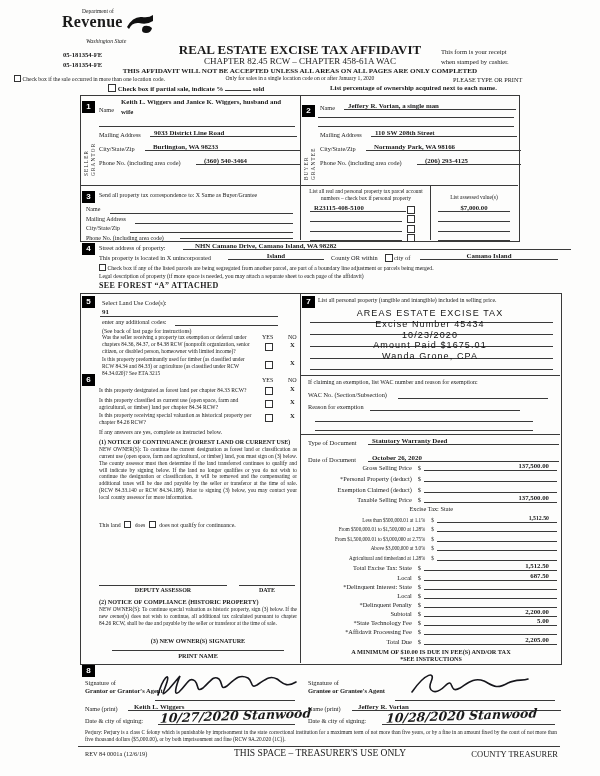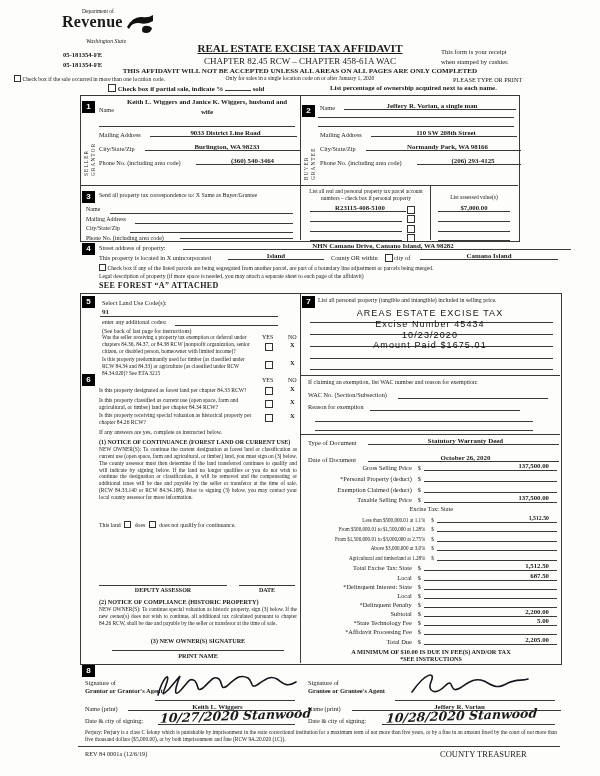--- a/index.html
+++ b/index.html
@@ -1,20 +1,20 @@
 <!DOCTYPE html>
 <html><head>
 <meta charset="utf-8">
 <style>
   html,body{margin:0;padding:0;background:#e8e8e8;}
   .page{position:relative;width:600px;height:776px;background:#fdfdfc;color:#1a1a1a;
         font-family:"Liberation Serif",serif;overflow:hidden;}
   .abs{position:absolute;}
   .ctr{left:0;right:0;text-align:center;}
-  .b{font-weight:bold;text-align:center;}
+  .b{font-weight:bold;}
   .line{position:absolute;border-top:1px solid #3a3a3a;height:0;}
   .ul{border-bottom:1px solid #3a3a3a;}
   .cb{display:inline-block;width:6px;height:6px;border:1px solid #333;background:#fff;vertical-align:-1px;}
   .cbA{position:absolute;width:6px;height:6px;border:1px solid #333;background:#fff;}
   .marker{position:absolute;width:13px;height:12px;background:#000;color:#fff;
           font-family:"Liberation Sans",sans-serif;font-size:8px;font-weight:bold;
           text-align:center;line-height:12px;}
   .vlab{position:absolute;display:flex;gap:1px;}
   .vlab span{writing-mode:vertical-rl;transform:rotate(180deg);font-size:5.2px;
              letter-spacing:1.2px;font-family:"Liberation Serif",serif;}
@@ -57,21 +57,21 @@
       </span>
     </div>
     <div style="font-size:5.8px;margin-left:24px;font-style:italic;">Washington State</div>
   </div>
 
   <div class="abs b" style="left:63px;top:50px;font-size:6.6px;line-height:1.45;">
     <div>05-181354-FE</div>
     <div>05-181354-FE</div>
   </div>
 
-  <div class="abs ctr b" style="top:42px;font-size:11px;text-decoration:underline;">REAL ESTATE EXCISE TAX AFFIDAVIT</div>
+  <div class="abs ctr b" style="top:42px;font-size:13px;">REAL ESTATE EXCISE TAX AFFIDAVIT</div>
   <div class="abs ctr" style="top:56px;font-size:9px;">CHAPTER 82.45 RCW – CHAPTER 458-61A WAC</div>
 
   <div class="abs" style="left:441px;top:47px;font-size:6.6px;line-height:1.45;">
     <div>This form is your receipt</div>
     <div>when stamped by cashier.</div>
   </div>
 
   <div class="abs ctr b" style="top:67px;font-size:7.1px;">THIS AFFIDAVIT WILL NOT BE ACCEPTED UNLESS ALL AREAS ON ALL PAGES ARE ONLY COMPLETED</div>
   <div class="abs ctr" style="top:75px;font-size:5.6px;">Only for sales in a single location code on or after January 1, 2020</div>
 
@@ -225,20 +225,21 @@
   <div class="line" style="left:310px;top:322px;width:243px;"></div>
   <div class="line" style="left:310px;top:334px;width:243px;"></div>
   <div class="line" style="left:310px;top:346px;width:243px;"></div>
   <div class="line" style="left:310px;top:358px;width:243px;"></div>
   <div class="line" style="left:310px;top:369px;width:243px;"></div>
   <div class="stamp">
     <div>AREAS ESTATE EXCISE TAX</div>
     <div>Excise Number 45434</div>
     <div>10/23/2020</div>
     <div>Amount Paid $1675.01</div>
+    <div>Wanda Grone, CPA</div>
   </div>
   <div class="line" style="left:301px;top:375px;width:259px;"></div>
   <div class="abs f6" style="left:308px;top:379px;">If claiming an exemption, list WAC number and reason for exemption:</div>
   <div class="abs f63" style="left:308px;top:391px;">WAC No. (Section/Subsection)</div>
   <div class="line" style="left:398px;top:398px;width:150px;"></div>
   <div class="abs f63" style="left:308px;top:403px;">Reason for exemption</div>
   <div class="line" style="left:370px;top:410px;width:150px;"></div>
   <div class="line" style="left:315px;top:421px;width:218px;"></div>
   <div class="line" style="left:315px;top:430px;width:218px;"></div>
   <div class="line" style="left:301px;top:434px;width:259px;"></div>
@@ -369,15 +370,16 @@
   <div class="line" style="left:395px;top:700px;width:160px;"></div>
   <div class="abs f63" style="left:308px;top:705px;">Name (print)</div>
   <div class="abs b ul" style="left:352px;top:702.5px;width:203px;font-size:6.9px;padding-left:6px;">Jeffery R. Vorian</div>
   <div class="abs f63" style="left:308px;top:717px;">Date &amp; city of signing:</div>
   <div class="line" style="left:382px;top:724px;width:173px;"></div>
   <div class="abs hand" style="left:386px;top:708px;">10/28/2020  Stanwood</div>
 
   <div class="abs" style="left:85px;top:729px;width:472px;font-size:5.4px;line-height:1.32;text-align:justify;">Perjury:  Perjury is a class C felony which is punishable by imprisonment in the state correctional institution for a maximum term of not more than five years, or by a fine in an amount fixed by the court of not more than five thousand dollars ($5,000.00), or by both imprisonment and fine (RCW 9A.20.020 (1C)).</div>
   <div class="line" style="left:78px;top:746px;width:482px;"></div>
   <div class="abs f63" style="left:85px;top:750px;">REV 84 0001a (12/6/19)</div>
-  <div class="abs" style="left:440px;top:749px;width:118px;font-size:8.5px;">COUNTY TREASURER</div>
+  <div class="abs" style="left:80px;top:748px;width:480px;text-align:center;font-size:9.5px;">THIS SPACE – TREASURER'S USE ONLY</div>
+  <div class="abs" style="left:440px;top:749px;width:118px;text-align:right;font-size:8.5px;">COUNTY TREASURER</div>
 
 </div>
 
 </body></html>

